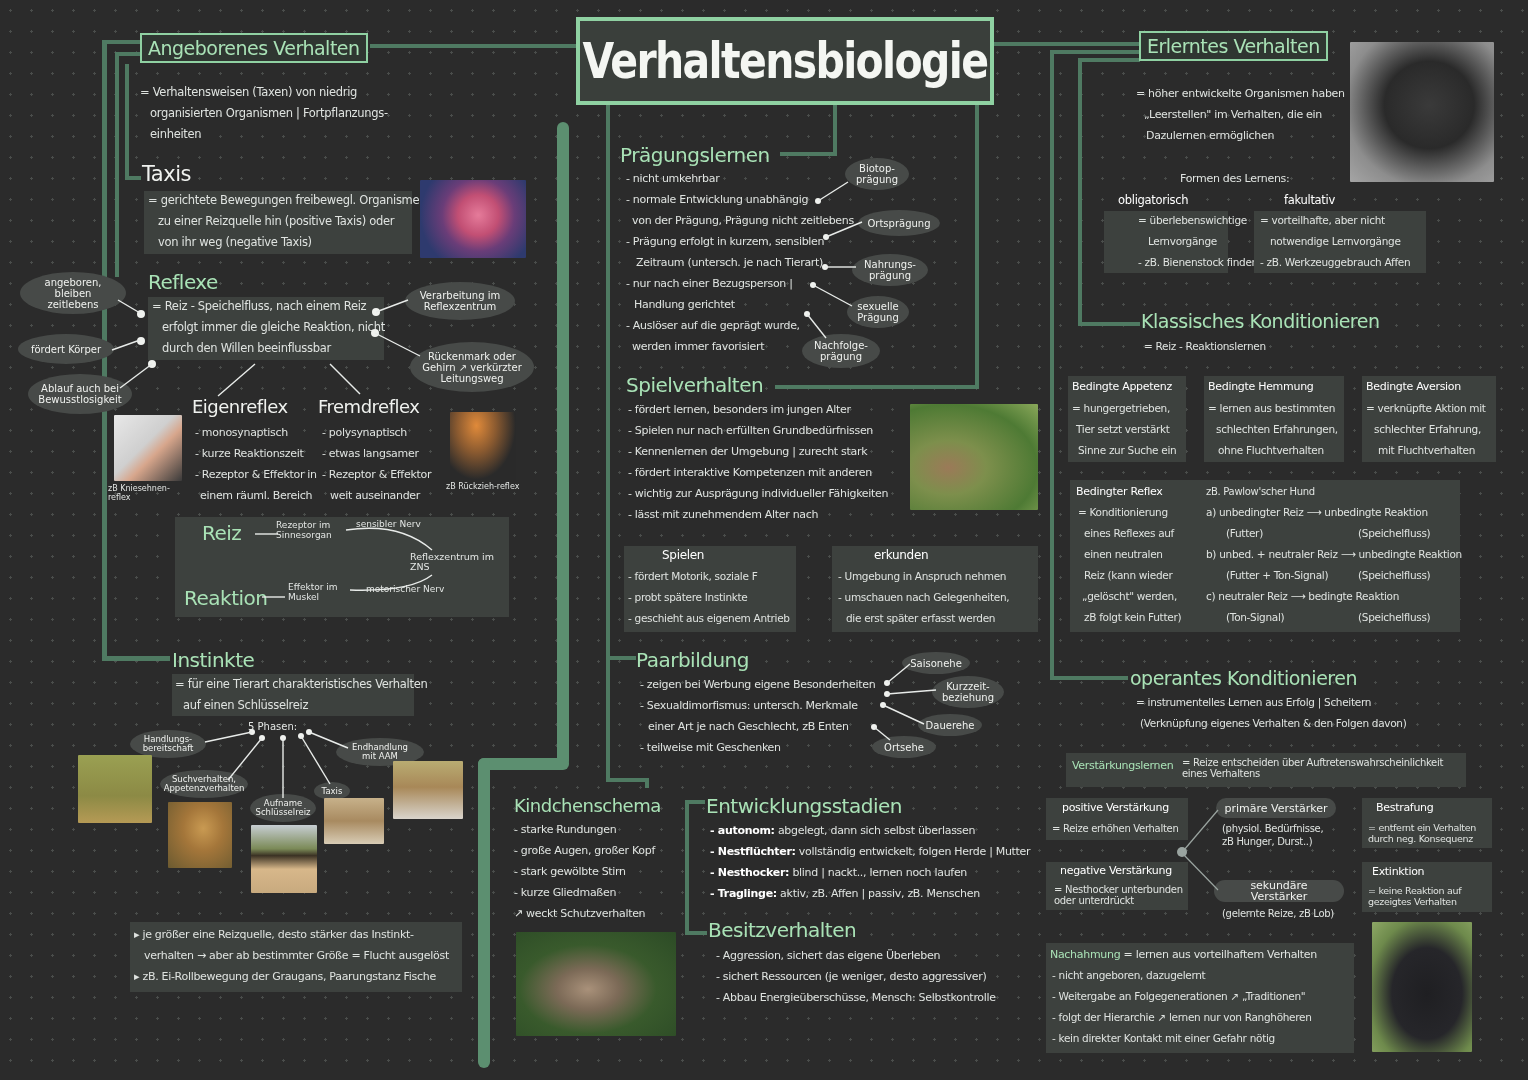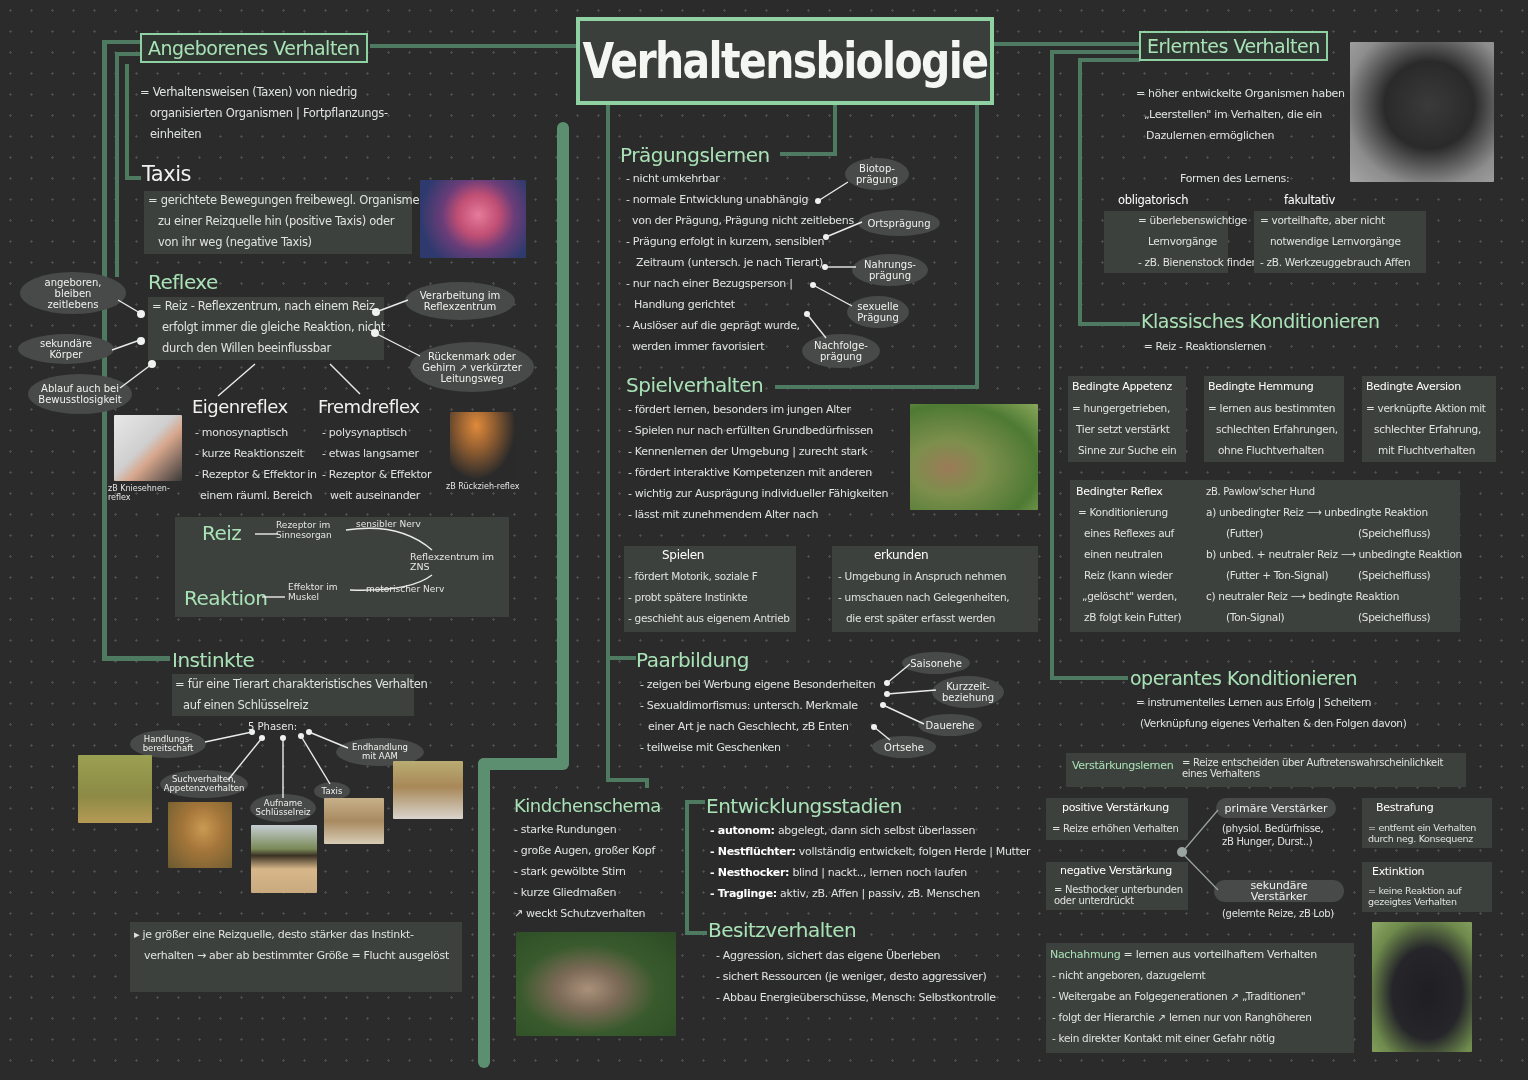--- a/index.html
+++ b/index.html
@@ -76,26 +76,26 @@
 <div class="txt" style="left:148px;top:190px;">
   <div>= gerichtete Bewegungen freibewegl. Organismen</div>
   <div style="padding-left:10px">zu einer Reizquelle hin (positive Taxis) oder</div>
   <div style="padding-left:10px">von ihr weg (negative Taxis)</div>
 </div>
 <div class="img" style="left:420px;top:180px;width:106px;height:78px;background:radial-gradient(circle at 55% 45%,#e57b9a 0,#c24f74 28%,#6a3d78 50%,#2e3a6e 80%);"></div>
 
 <div class="h" style="left:148px;top:270px;font-size:20px;">Reflexe</div>
 <div class="panel" style="left:148px;top:297px;width:236px;height:63px;"></div>
 <div class="txt" style="left:152px;top:296px;">
-  <div>= Reiz - Reflexzentrum, nach einem Reiz</div>
+  <div>= Reiz - Speichelfluss, nach einem Reiz</div>
   <div style="padding-left:10px">erfolgt immer die gleiche Reaktion, nicht</div>
   <div style="padding-left:10px">durch den Willen beeinflussbar</div>
 </div>
 <div class="bubble" style="left:20px;top:272px;width:106px;height:42px;">angeboren, bleiben zeitlebens</div>
-<div class="bubble" style="left:18px;top:334px;width:96px;height:30px;">sekundäre Körper</div>
+<div class="bubble" style="left:18px;top:334px;width:96px;height:30px;">fördert Körper</div>
 <div class="bubble" style="left:28px;top:374px;width:104px;height:40px;">Ablauf auch bei Bewusstlosigkeit</div>
 <div class="bubble" style="left:405px;top:282px;width:110px;height:38px;">Verarbeitung im Reflexzentrum</div>
 <div class="bubble" style="left:410px;top:342px;width:124px;height:50px;">Rückenmark oder Gehirn ↗ verkürzter Leitungsweg</div>
 <div class="dot" style="left:137px;top:310px;"></div>
 <div class="dot" style="left:137px;top:337px;"></div>
 <div class="dot" style="left:148px;top:360px;"></div>
 <div class="dot" style="left:372px;top:308px;"></div>
 <div class="dot" style="left:371px;top:329px;"></div>
 
 <div class="h w" style="left:192px;top:396px;font-size:18px;">Eigenreflex</div>
@@ -146,20 +146,21 @@
 <div class="dot" style="left:249px;top:729px;width:6px;height:6px;"></div>
 <div class="dot" style="left:259px;top:735px;width:6px;height:6px;"></div>
 <div class="dot" style="left:280px;top:735px;width:6px;height:6px;"></div>
 <div class="dot" style="left:298px;top:733px;width:6px;height:6px;"></div>
 <div class="dot" style="left:306px;top:729px;width:6px;height:6px;"></div>
 
 <div class="panel" style="left:130px;top:922px;width:332px;height:70px;"></div>
 <div class="txt" style="left:134px;top:924px;font-size:11px;">
   <div>▸ je größer eine Reizquelle, desto stärker das Instinkt-</div>
   <div style="padding-left:10px">verhalten → aber ab bestimmter Größe = Flucht ausgelöst</div>
+  <div>▸ zB. Ei-Rollbewegung der Graugans, Paarungstanz Fische</div>
 </div>
 
 <div class="h" style="left:620px;top:143px;font-size:20px;">Prägungslernen</div>
 <div class="txt" style="left:626px;top:168px;font-size:11px;">
   <div>- nicht umkehrbar</div>
   <div>- normale Entwicklung unabhängig</div>
   <div style="padding-left:6px">von der Prägung, Prägung nicht zeitlebens</div>
   <div>- Prägung erfolgt in kurzem, sensiblen</div>
   <div style="padding-left:10px">Zeitraum (untersch. je nach Tierart)</div>
   <div>- nur nach einer Bezugsperson |</div>

